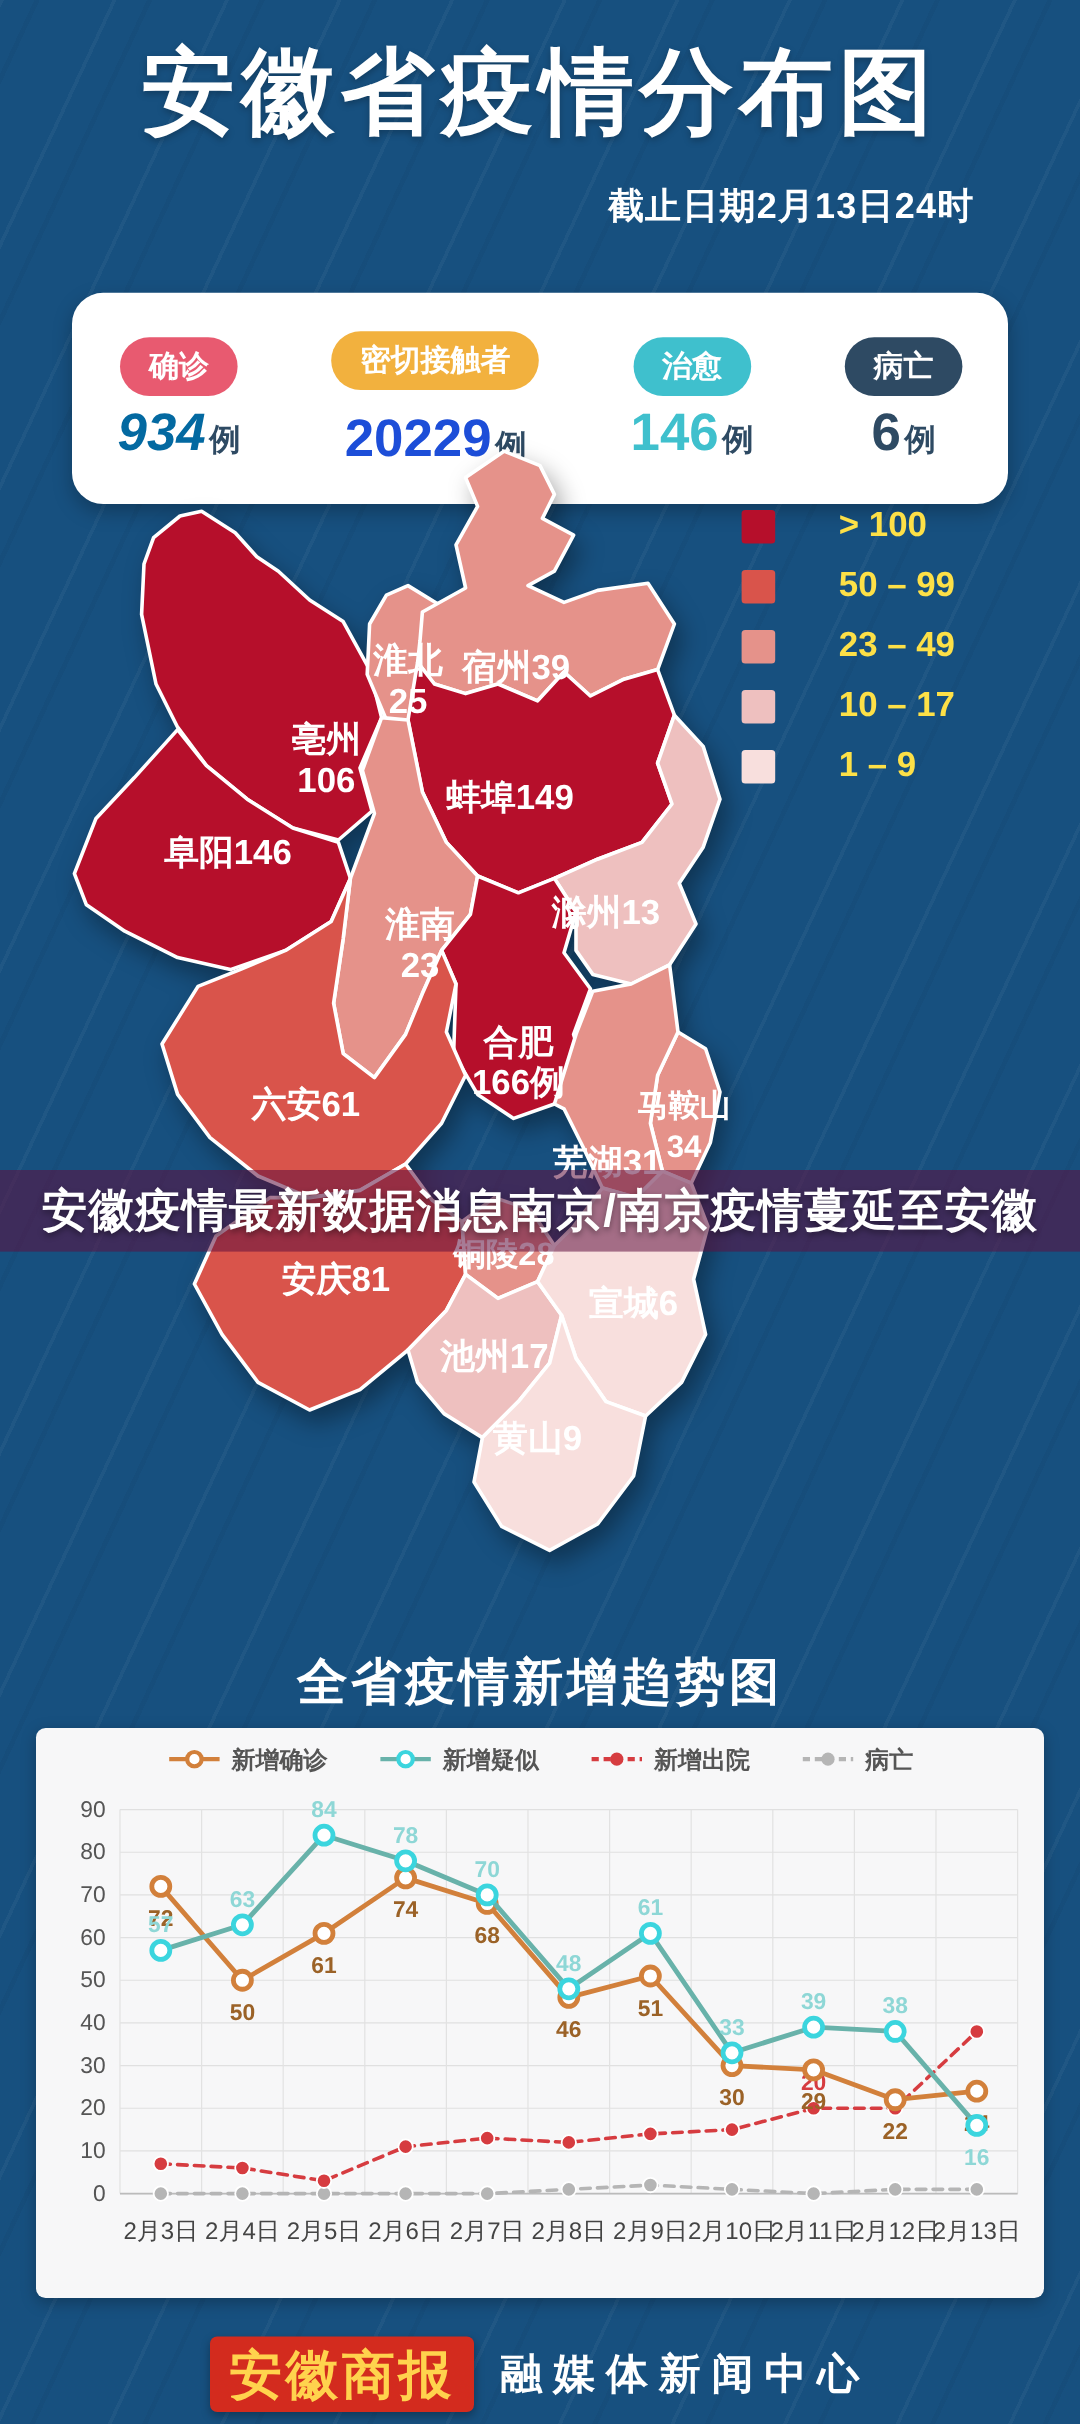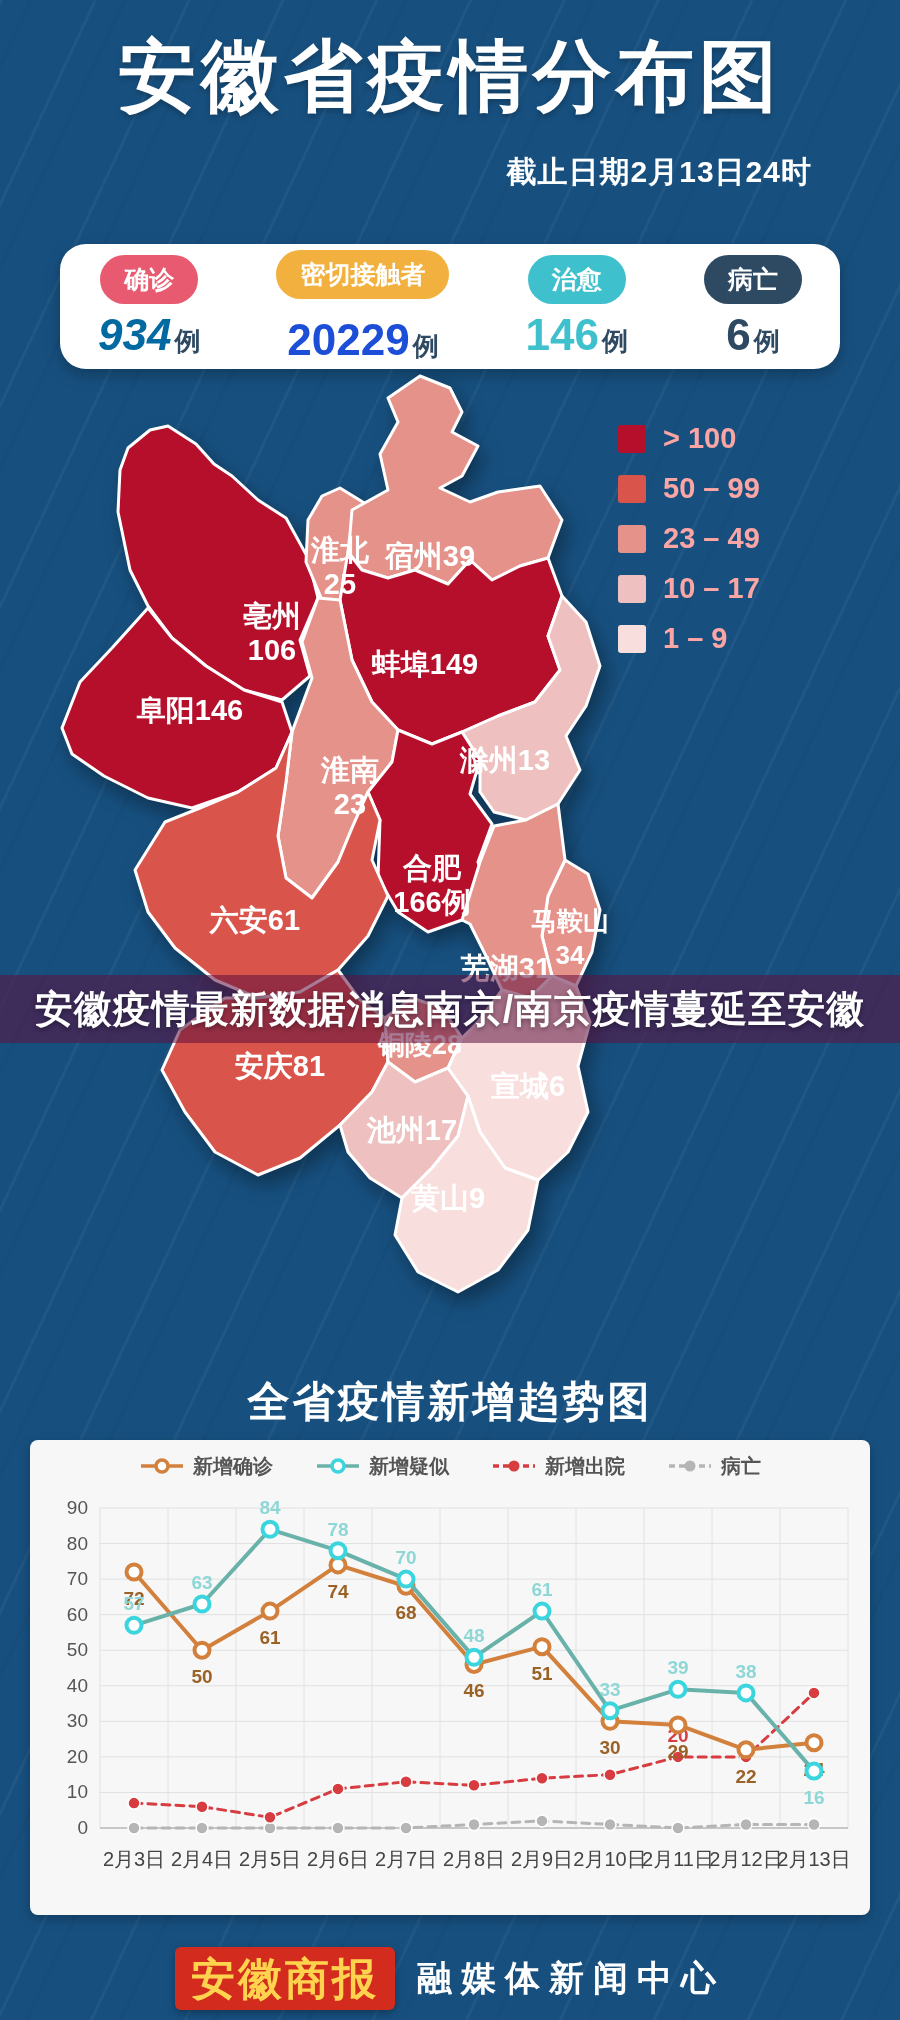--- a/index.html
+++ b/index.html
@@ -19,41 +19,41 @@
   .main-title{
     top:34px;left:0;width:100%;text-align:center;color:#fff;
     font-size:78px;font-weight:900;letter-spacing:5px;line-height:1.1;
     text-shadow:0 3px 6px rgba(0,0,0,.25);
   }
   .date-note{
     top:152px;right:88px;color:#fff;font-size:30px;font-weight:700;letter-spacing:1px;
   }
   
   .stats-card{
-    left:60px;top:244px;width:780px;height:125px;background:#ffffff;border-radius:26px;
+    left:60px;top:244px;width:780px;height:176px;background:#ffffff;border-radius:26px;
     display:flex;align-items:center;justify-content:space-around;
     box-shadow:0 6px 16px rgba(0,0,0,.25);
   }
   .stat-col{display:flex;flex-direction:column;align-items:center;gap:9px;}
   .stat-pill{
     color:#fff;font-size:25px;font-weight:700;line-height:1;
     padding:12px 24px;border-radius:999px;white-space:nowrap;
   }
   .stat-line{display:flex;align-items:baseline;}
   .stat-value{font-size:44px;font-weight:800;line-height:1;}
   .stat-unit{font-size:26px;font-weight:700;color:#2e4a63;margin-left:3px;}
   
   .map-wrap{left:0;top:330px;width:900px;height:1010px;}
   .map-wrap svg{display:block;}
   .map-legend{
     position:absolute;left:618px;top:92px;display:flex;flex-direction:column;gap:17px;
   }
   .legend-row{display:flex;align-items:center;gap:17px;}
   .legend-swatch{width:28px;height:28px;border-radius:3px;flex:none;}
-  .legend-label{color:#fca5a5;font-size:29px;font-weight:700;white-space:nowrap;}
+  .legend-label{color:#fde047;font-size:29px;font-weight:700;white-space:nowrap;margin-left:36px;}
   
   .banner{
     top:975px;left:0;width:100%;height:68px;z-index:3;
     background:rgba(95,14,62,0.55);
     display:flex;align-items:center;justify-content:center;
     color:#fff;font-size:38px;font-weight:900;letter-spacing:1px;
     text-shadow:0 2px 5px rgba(0,0,0,.4);white-space:nowrap;
   }
   
   .chart-title{

